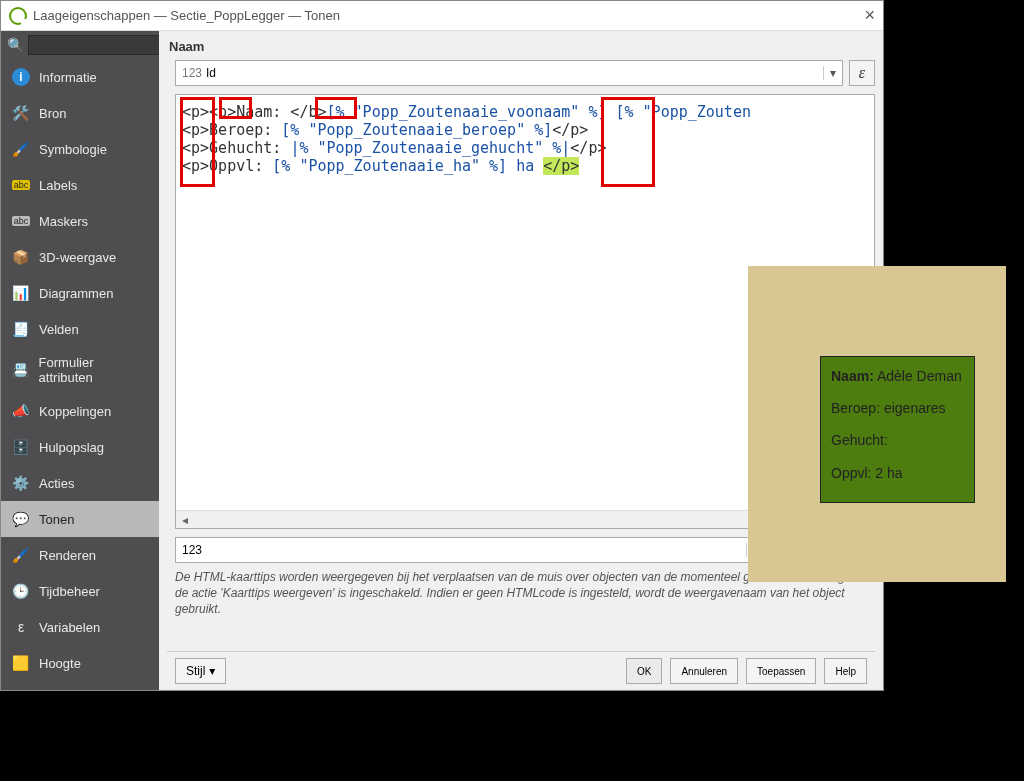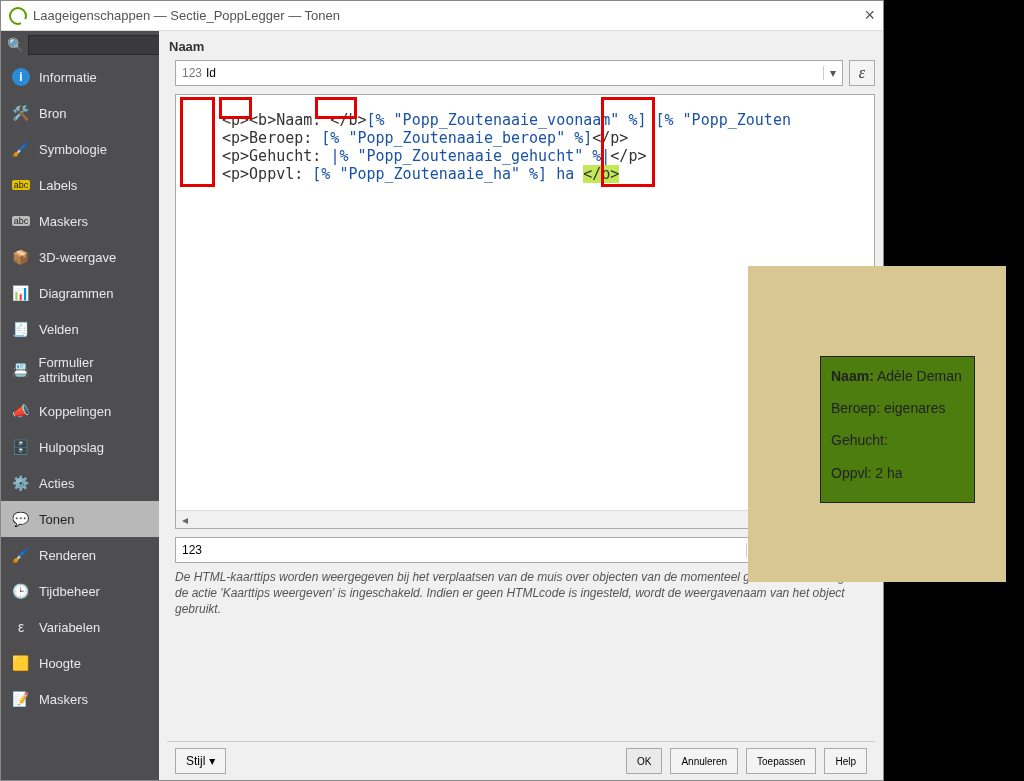--- a/index.html
+++ b/index.html
@@ -9,21 +9,21 @@
     font-size: 12px;
     background: #000;
     width: 1024px;
     height: 781px;
     position: relative;
     overflow: hidden;
   }
   .window {
     position: absolute;
     left: 0; top: 0;
-    width: 884px; height: 781px;
+    width: 884px; height: 691px;
     background: #f0f0f0;
     border: 1px solid #888;
   }
   .titlebar {
     height: 30px;
     display: flex;
     align-items: center;
     padding: 0 8px;
     background: #fff;
     border-bottom: 1px solid #ddd;
@@ -134,27 +134,26 @@
   .code-area-wrap {
     margin:2px 0 0 8px;
     border:1px solid #aaa;
     background:#fff;
     height: 435px;
     position: relative;
     overflow:hidden;
   }
   .code-area {
     position:absolute;left:0;top:0;right:0;bottom:18px;
-    padding: 16px 6px;
+    padding: 8px 6px;
     font-family: Consolas, monospace;
     font-size: 15px;
     color:#333;
     white-space: pre;
     overflow: hidden;
-    margin-left: 40px;
   }
   .code-area .lit { color:#1a52a5; }
   .code-area .hl { background:#c2e85a; }
   .hscroll {
     position:absolute;left:0;right:0;bottom:0;height:18px;
     background:#f0f0f0;border-top:1px solid #ddd;
     display:flex;align-items:center;justify-content:space-between;
     font-size:12px;color:#666;
   }
   .hscroll .arrow{width:18px;text-align:center;cursor:pointer;}

